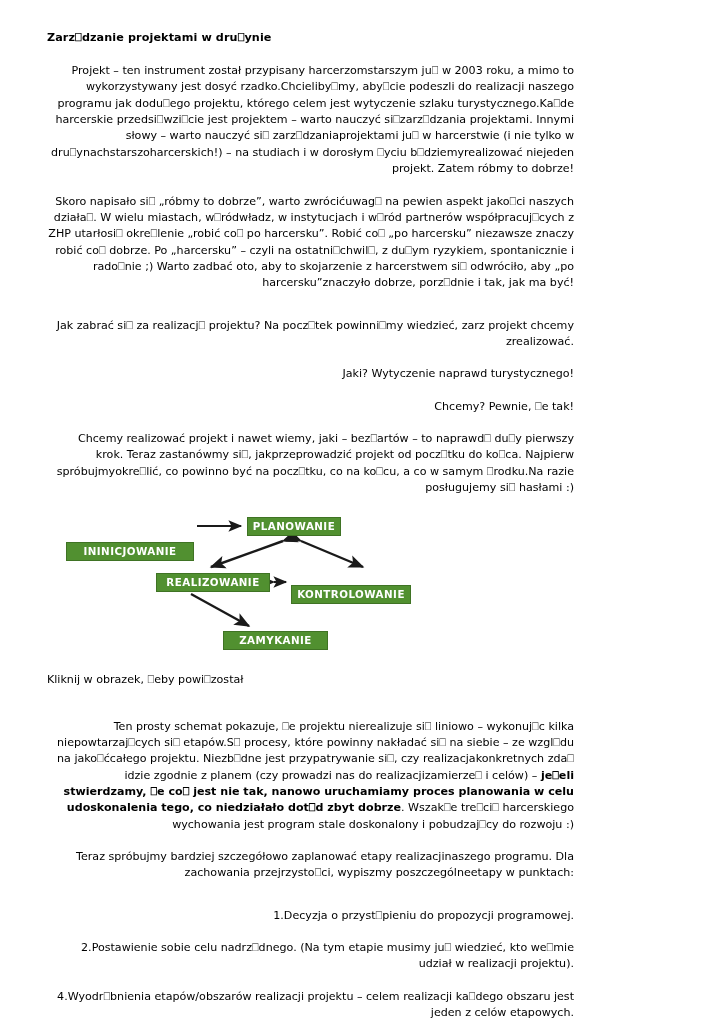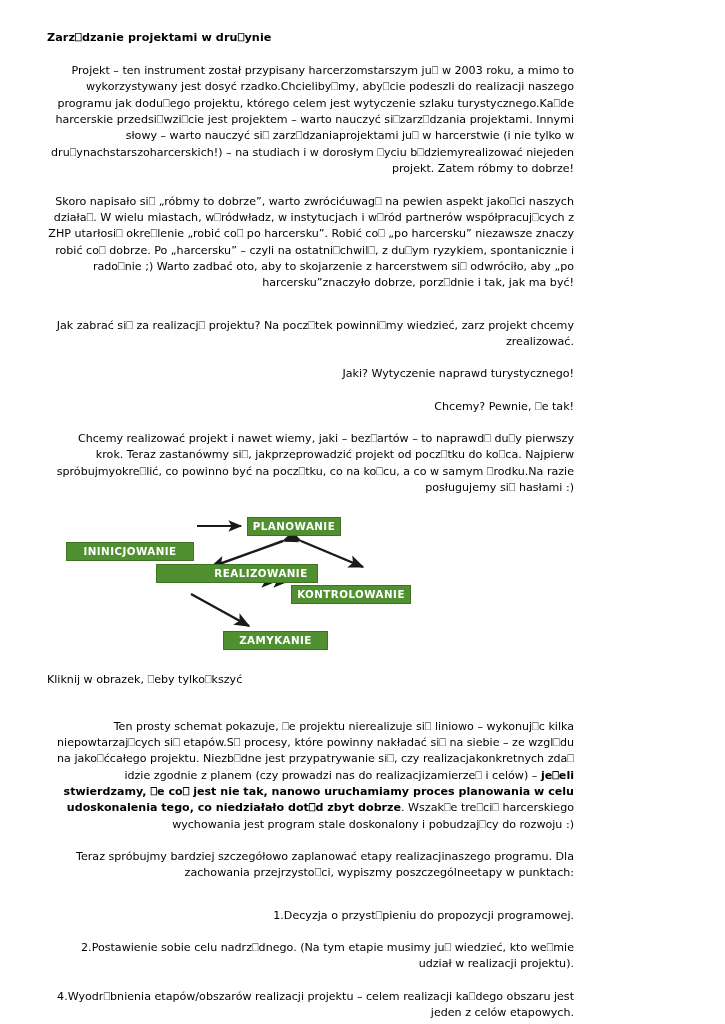--- a/index.html
+++ b/index.html
@@ -63,21 +63,21 @@
     letter-spacing: 0.45px;
     text-align: center;
     line-height: 17px;
     height: 17px;
     box-sizing: content-box;
     white-space: nowrap;
     z-index: 2;
   }
   .n-init   { left: 15px;  top: 22px;   width: 126px; margin-top: 8px; }
   .n-plan   { left: 196px; top: 5px;   width: 92px;  }
-  .n-real   { left: 105px; top: 52px;  width: 112px; padding-left: 48px; }
+  .n-real   { left: 105px; top: 61px;  width: 112px; }
   .n-kontr  { left: 240px; top: 61px;  width: 118px; margin-top: 12px; }
   .n-zamyk  { left: 152px; top: 119px; width: 103px; margin-left: 20px; }
 
   .caption {
     font-size: 11.1px;
     line-height: 16.35px;
     margin: 0 0 30px 0;
   }
 </style>
 </head>
@@ -124,21 +124,21 @@
       <line x1="140" y1="82" x2="198" y2="114" stroke="#1a1a1a" stroke-width="2.4" marker-end="url(#ah)"></line>
     </svg>
 
     <div class="node n-init">ININICJOWANIE</div>
     <div class="node n-plan">PLANOWANIE</div>
     <div class="node n-real">REALIZOWANIE</div>
     <div class="node n-kontr">KONTROLOWANIE</div>
     <div class="node n-zamyk">ZAMYKANIE</div>
   </div>
 
-  <p class="caption">Kliknij w obrazek, ⎕eby tylko⎕kszyć</p>
+  <p class="caption">Kliknij w obrazek, ⎕eby powi⎕został</p>
 
   <p class="para"><span>Ten prosty schemat pokazuje, ⎕e projektu nierealizuje si⎕ liniowo – wykonuj⎕c kilka niepowtarzaj⎕cych si⎕ etapów.S⎕ procesy, które powinny nakładać si⎕ na siebie – ze wzgl⎕du na jako⎕ćcałego projektu. Niezb⎕dne jest przypatrywanie si⎕, czy realizacjakonkretnych zda⎕ idzie zgodnie z planem (czy prowadzi nas do realizacjizamierze⎕ i celów) – </span><b>je⎕eli stwierdzamy, ⎕e co⎕ jest nie tak, nanowo uruchamiamy proces planowania w celu udoskonalenia tego, co niedziałało dot⎕d zbyt dobrze</b><span>. Wszak⎕e tre⎕ci⎕ harcerskiego wychowania jest program stale doskonalony i pobudzaj⎕cy do rozwoju :)</span></p>
 
   <p class="para">Teraz spróbujmy bardziej szczegółowo zaplanować etapy realizacjinaszego programu. Dla zachowania przejrzysto⎕ci, wypiszmy poszczególneetapy w punktach:</p>
 
   <div class="sp-md"></div>
 
   <p class="para">1.Decyzja o przyst⎕pieniu do propozycji programowej.</p>
   <p class="para">2.Postawienie sobie celu nadrz⎕dnego. (Na tym etapie musimy ju⎕ wiedzieć, kto we⎕mie udział w realizacji projektu).</p>
   <p class="para">4.Wyodr⎕bnienia etapów/obszarów realizacji projektu – celem realizacji ka⎕dego obszaru jest jeden z celów etapowych.</p>

